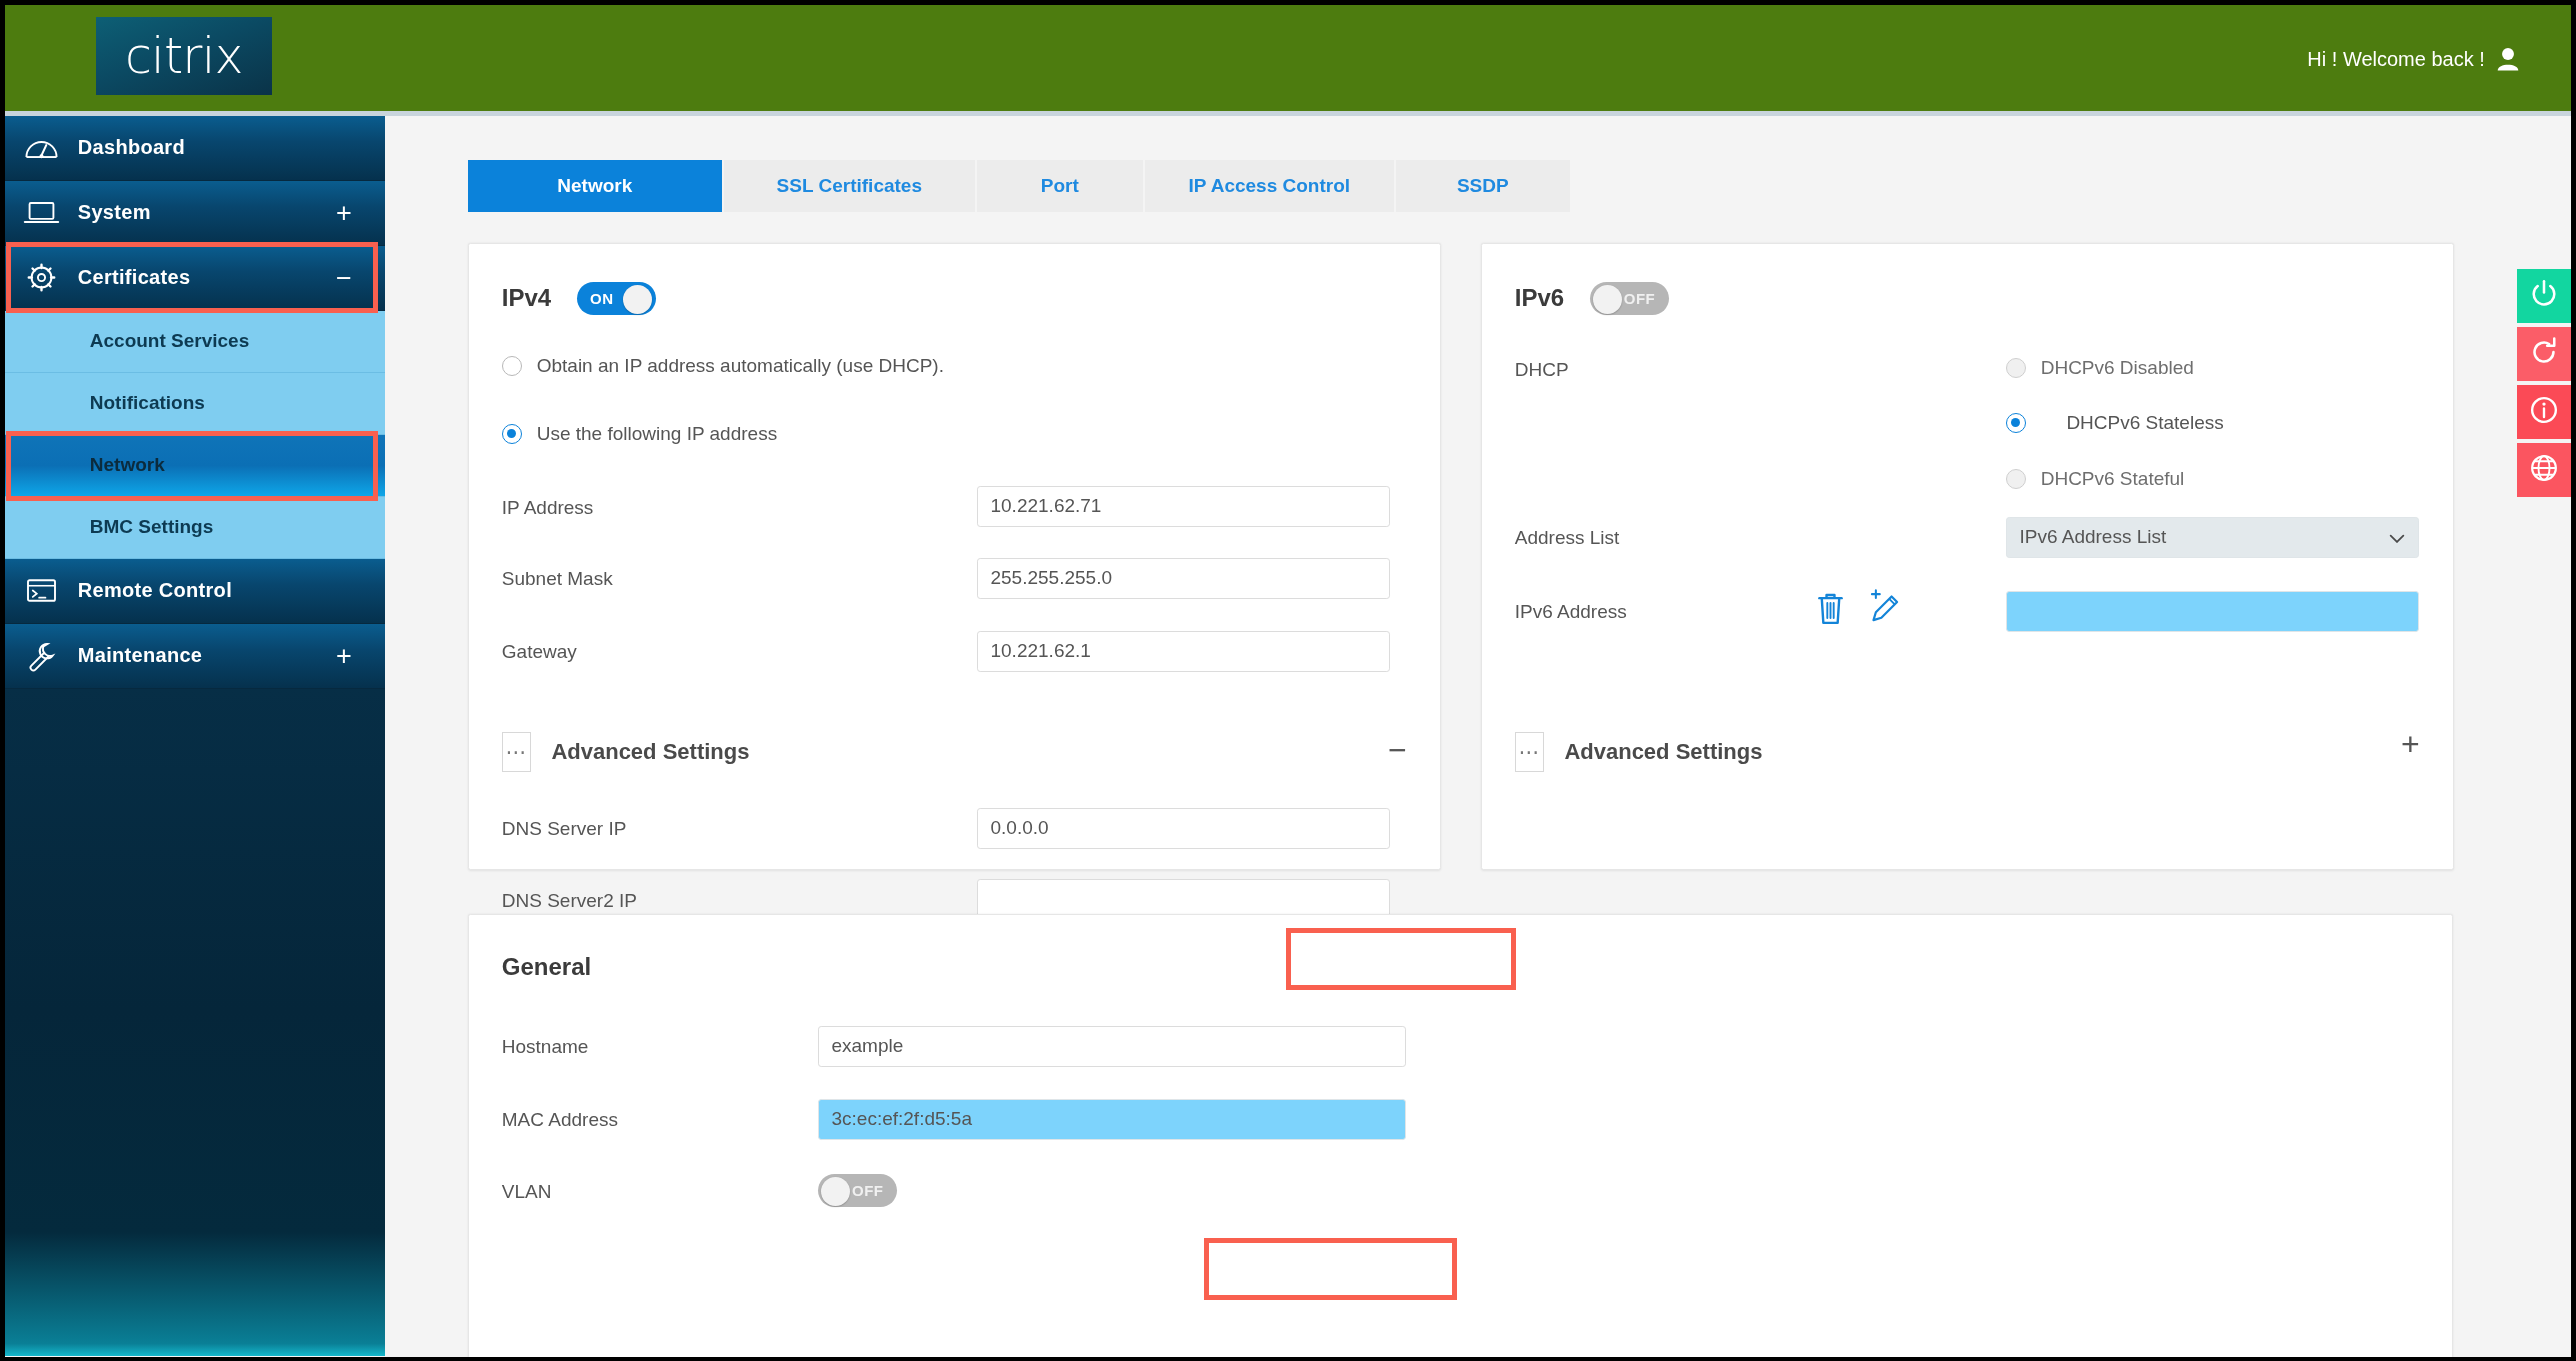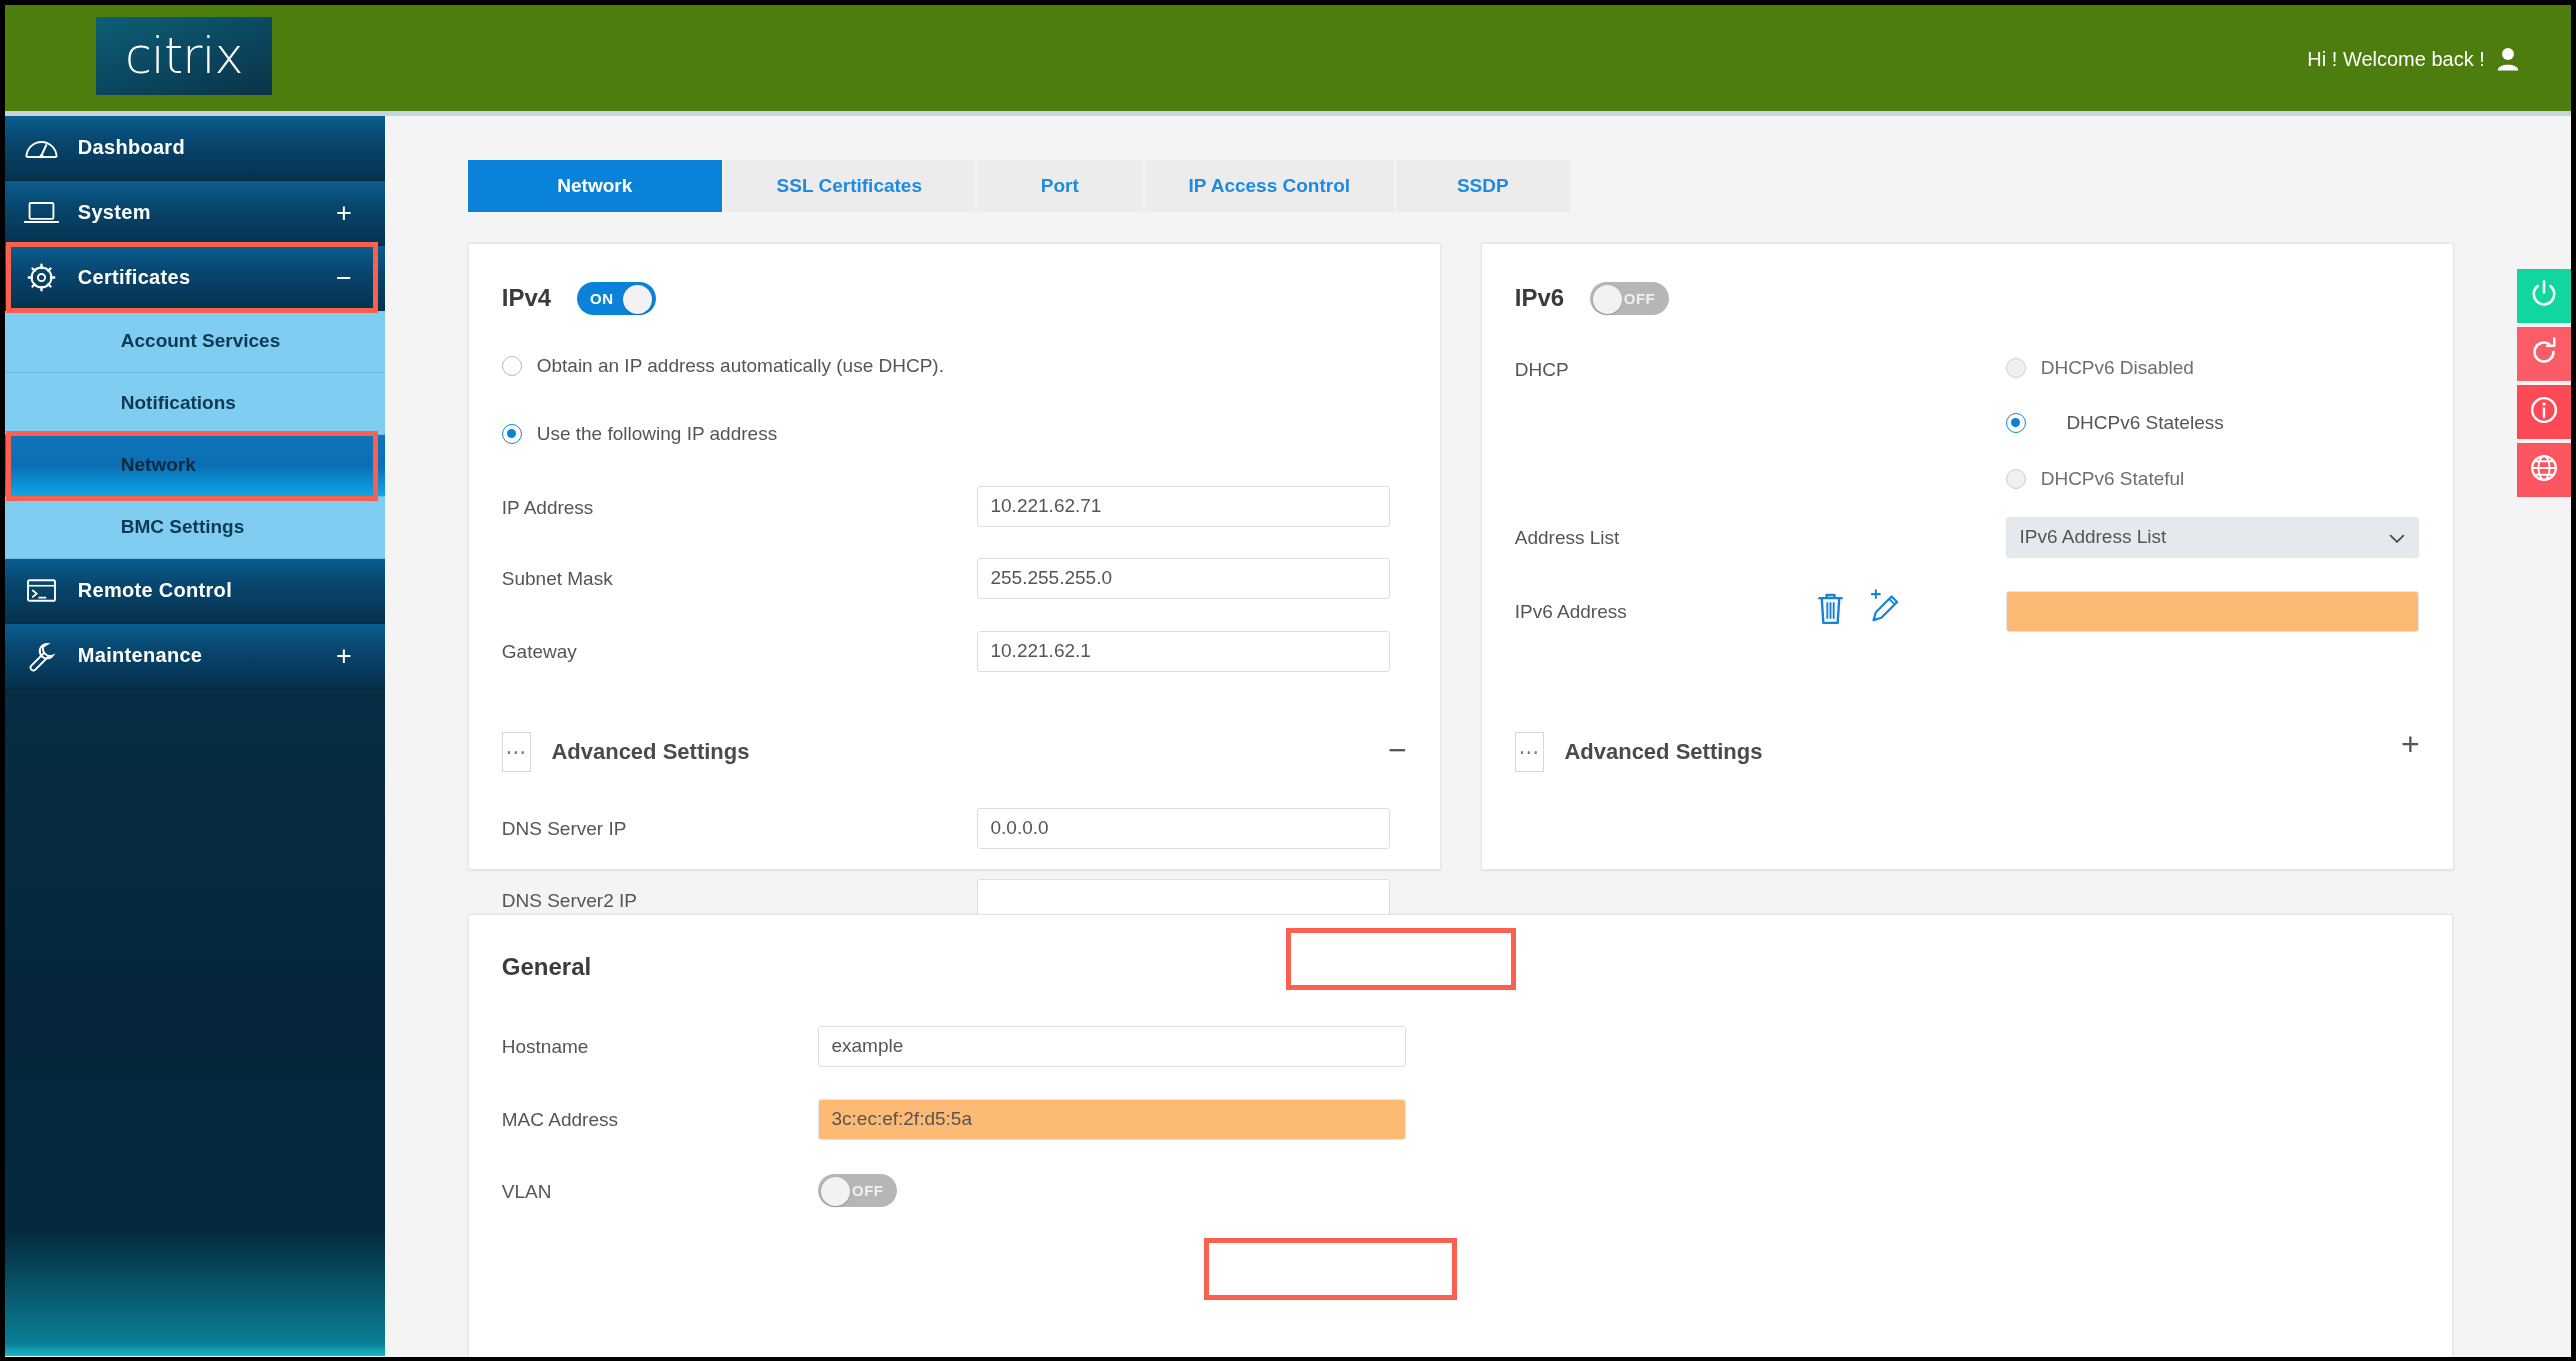--- a/index.html
+++ b/index.html
@@ -73,21 +73,21 @@
     letter-spacing: 0.3px;
   }
   .nav-item .nav-expand {
     position: absolute; right: 33px; top: 50%;
     transform: translateY(-50%);
     font-size: 27px; color: #ffffff; font-weight: 300; line-height: 1;
   }
   .nav-sub {
     height: 62px;
     display: flex; align-items: center;
-    padding-left: 116px;
+    padding-left: 85px;
     background: #7fcdf0;
     border-bottom: 0.8px solid #6bbde4;
     font-size: 19px; font-weight: bold; color: #0d3a52;
     cursor: pointer;
   }
   .nav-sub.active {
     background: linear-gradient(180deg, #0f74b8 0%, #0b6fb5 50%, #0ea6e8 100%);
     color: #0b2b3d;
   }
 
@@ -194,21 +194,21 @@
   }
   .f-input {
     position: absolute;
     height: 41px;
     border: 0.8px solid #dcdcdc; border-radius: 3.2px;
     background: #ffffff;
     display: flex; align-items: center;
     padding: 0 12.7px;
     font-size: 19px; color: #555555;
   }
-  .f-input.disabled { background: #fdba74; border-color: #dfe5e8; }
+  .f-input.disabled { background: #7dd3fc; border-color: #dfe5e8; }
   .f-select {
     position: absolute; height: 41px;
     background: #e3e9ec; border: 0.8px solid #dfe5e8; border-radius: 3.2px;
     display: flex; align-items: center; justify-content: space-between;
     padding: 0 12.7px;
     font-size: 19px; color: #555555; cursor: pointer;
   }
 
   .adv-row {
     position: absolute;

